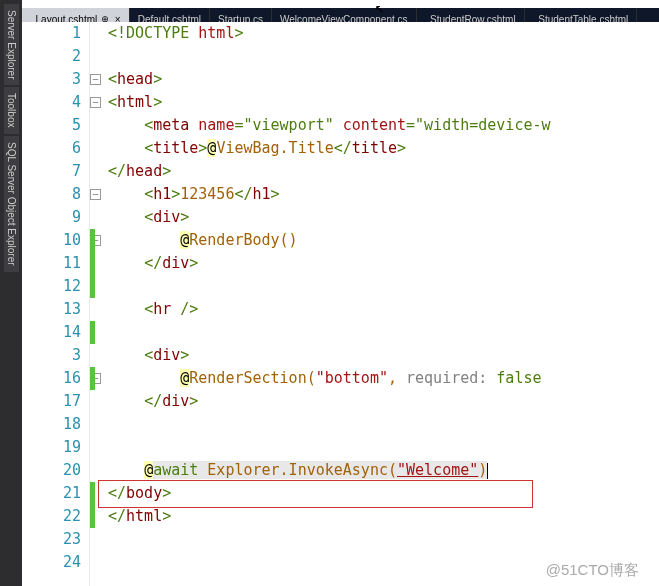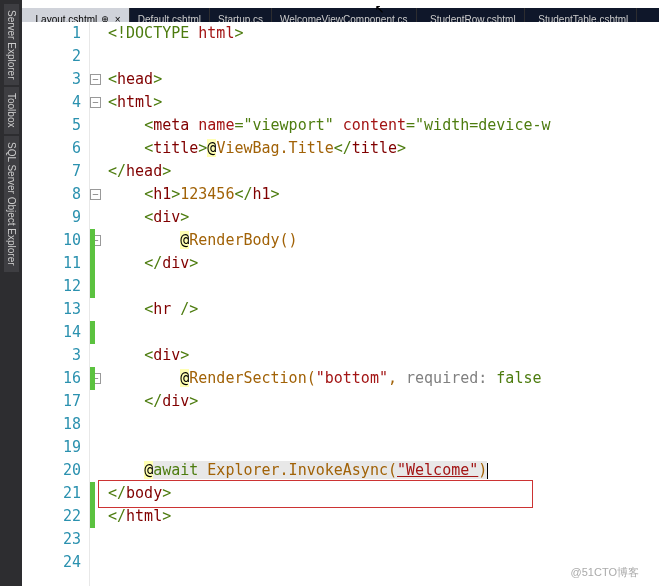--- a/index.html
+++ b/index.html
@@ -22,21 +22,21 @@
 .t-blue{color:#4d7c0f}
 .t-red{color:#a31515}
 .t-maroon{color:#800000}
 .t-black{color:#a16207}
 .t-gray{color:#808080}
 .razor{background:#ffffb3;color:#000}
 .hlbox{position:absolute;border:1px solid #cc3333;left:8px;width:435px;height:28px;top:458px}
 .under{text-decoration:underline;text-decoration-color:#a31515}
 .bg-gray{background:#e8e8e8}
 .caret{border-right:1px solid #000;display:inline-block;height:16px;vertical-align:middle}
-.watermark{position:absolute;right:20px;bottom:6px;color:#aaa;font-size:11px;font-family:'Segoe UI',sans-serif}
+.watermark{position:absolute;right:20px;bottom:6px;color:#aaa;font-size:15px;font-family:'Segoe UI',sans-serif}
 .cursor-icon{position:absolute;top:-2px;left:375px;font-size:16px;color:#000;z-index:10}
 </style>
 </head>
 <body>
 
 <div class="sidebar">
   <div class="side-tab">Server Explorer</div>
   <div class="side-tab">Toolbox</div>
   <div class="side-tab">SQL Server Object Explorer</div>
 </div>

